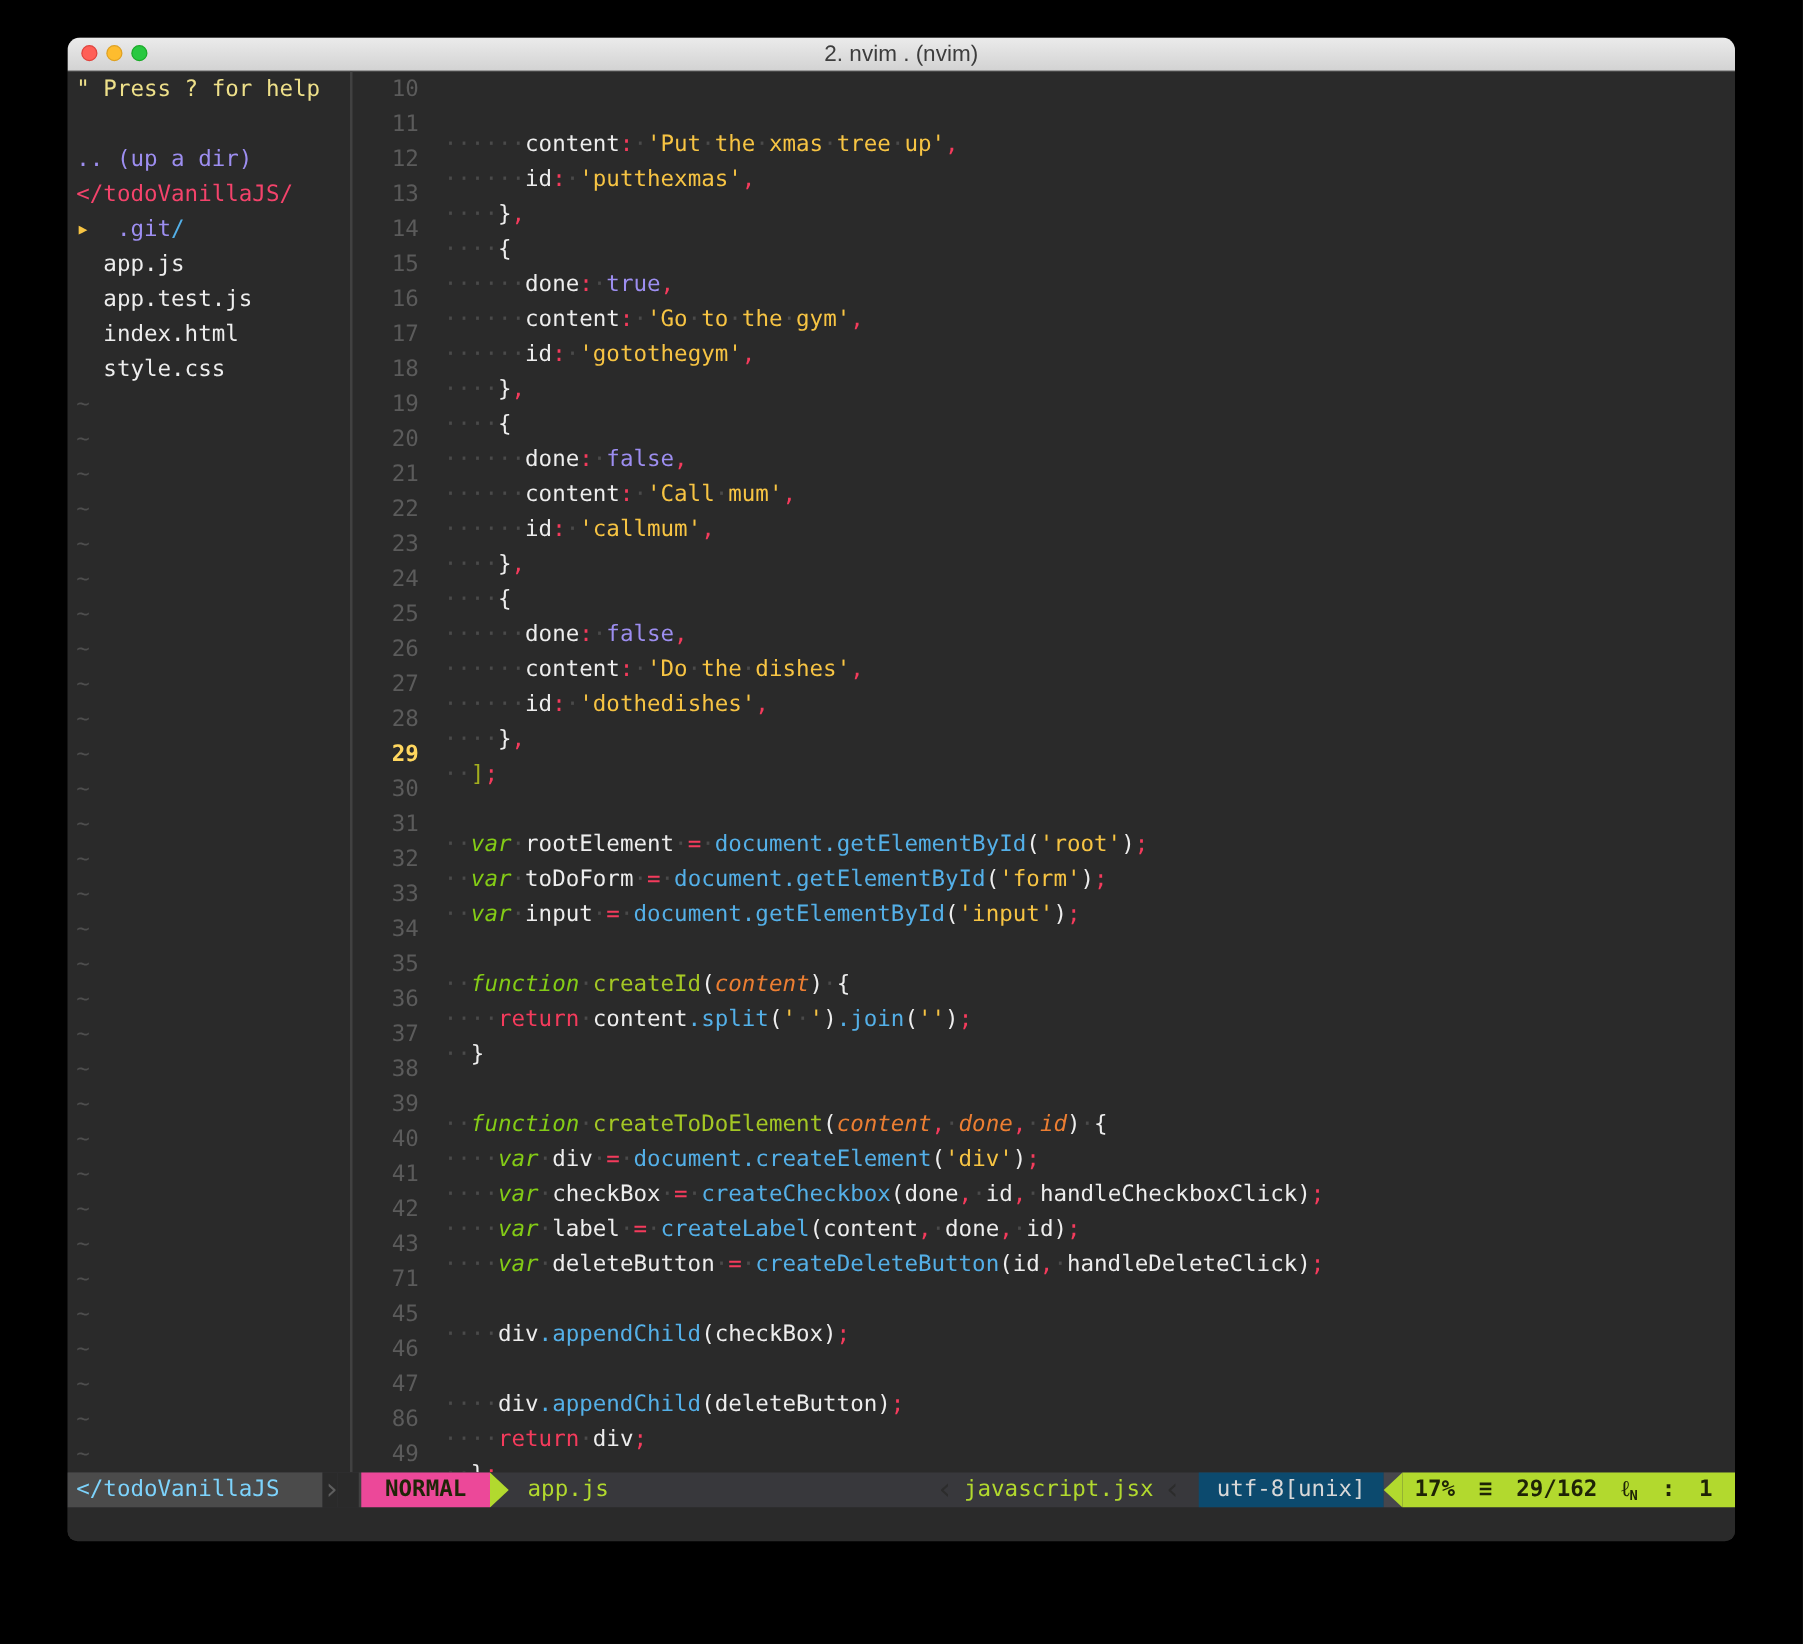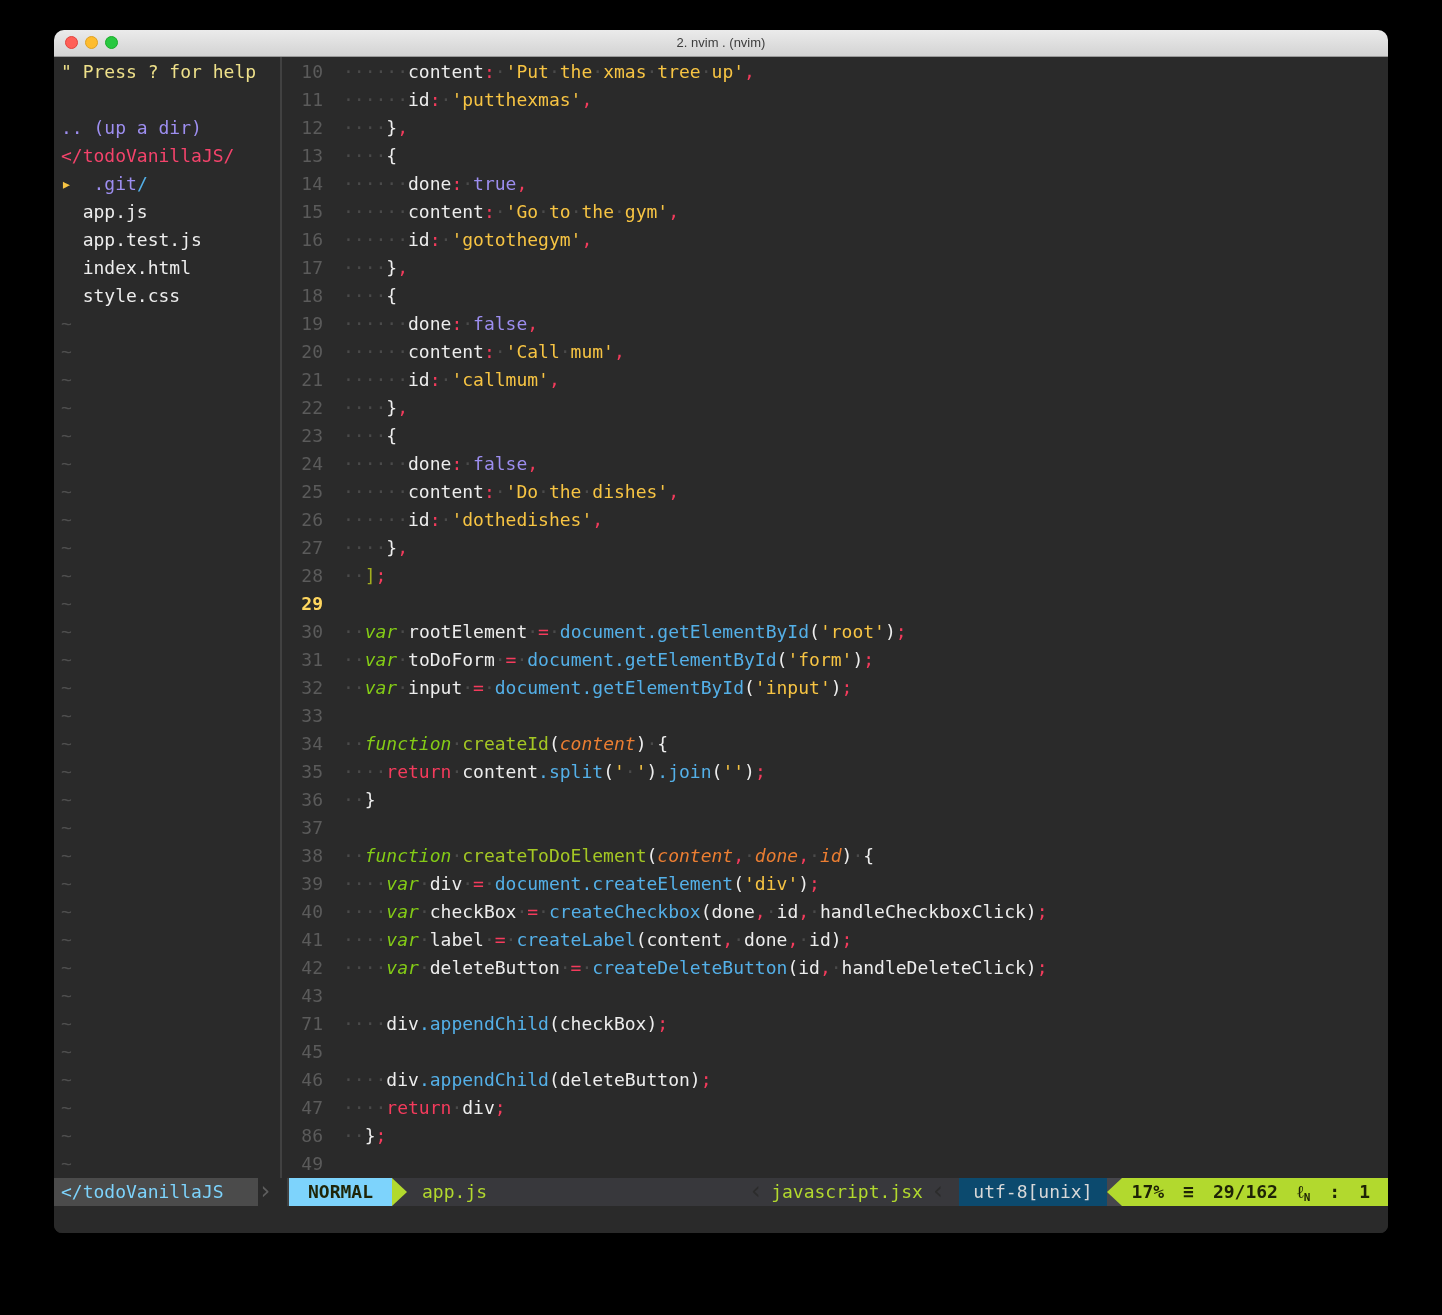--- a/index.html
+++ b/index.html
@@ -11,54 +11,54 @@
   }
   
   .titlebar{position:absolute;left:0;top:0;right:0;height:26px;
     background:linear-gradient(#ebebeb,#d3d3d3);border-bottom:1px solid #9a9a9a;}
   .traffic{position:absolute;left:11px;top:6px;display:flex;gap:7px;}
   .tl{width:13px;height:13px;border-radius:50%;display:inline-block;box-sizing:border-box;}
   .tl.red{background:#ff5f57;border:1px solid #e0443e;}
   .tl.yellow{background:#febc2e;border:1px solid #dea123;}
   .tl.green{background:#28c840;border:1px solid #1aab29;}
   .title{height:26px;line-height:26px;text-align:center;
-    font-family:"Liberation Sans",sans-serif;font-size:13px;color:#3d3d3d;}
+    font-family:"Liberation Sans",sans-serif;font-size:18px;color:#3d3d3d;}
   
   .content{position:absolute;left:0;top:27px;right:0;height:1121px;display:flex;overflow:hidden;}
   .sidebar{width:226px;flex:none;padding-top:1px;overflow:hidden;}
   .divider{width:2px;flex:none;background:#414141;}
-  .code{flex:1;padding-top:1px;overflow:hidden;}
+  .code{flex:1;padding-top:1px;overflow:hidden;padding-left:12px;}
   .srow,.crow{height:28px;line-height:28px;font-size:18px;white-space:pre;}
   .srow{padding-left:7px;}
   .srow.tilde{color:#4e4e4e;}
   .crow{display:flex;}
   .ln{flex:none;width:41px;text-align:right;color:#5b5b5b;margin-right:20px;}
   .crow.cur .ln{color:#ffd75f;font-weight:bold;}
-  .ctext{white-space:pre;}
+  .ctext{white-space:pre;margin-top:44px;}
   
   .tk-w{color:#ededed;}
   .tk-r{color:#f43b5c;}
   .tk-b{color:#54b0e8;}
   .tk-bi{color:#84cc16;font-style:italic;}
   .tk-g{color:#a4c724;}
   .tk-gb{color:#a3ae1e;}
   .tk-o{color:#ec7e32;font-style:italic;}
   .tk-s{color:#f7c443;}
   .tk-v{color:#9d8ef0;}
   .tk-y{color:#eee08a;}
   .tk-pk{color:#f4436b;}
   .tk-ar{color:#f7c443;}
   .ws{color:#4a4a4a;}
   
   .statusline{position:absolute;left:0;top:1148px;right:0;height:28px;display:flex;
     font-size:18px;line-height:28px;background:#38383c;align-items:stretch;}
   .sl-left{flex:none;width:197px;background:#4b4b4b;color:#7dd3fc;padding-left:7px;white-space:pre;}
   .sl-thin-r{flex:none;color:#5e5e5e;font-size:24px;line-height:26px;background:#2a2a2a;width:12px;text-align:left;}
   .sl-gap{flex:none;width:17px;background:#2a2a2a;border-right:2px solid #414141;}
-  .sl-mode{flex:none;background:#7dd3fc;color:#1f2508;font-weight:bold;padding:0 19px;text-align:center;}
+  .sl-mode{flex:none;background:#ec4899;color:#1f2508;font-weight:bold;padding:0 19px;text-align:center;}
   .arr-r{flex:none;width:0;height:0;border-left:15px solid #b2d92e;
     border-top:14px solid transparent;border-bottom:14px solid transparent;}
   .sl-mid{flex:1;display:flex;align-items:stretch;}
   .sl-file{color:#b2d92e;padding-left:15px;}
   .spacer{flex:1;}
   .sl-thin-l{color:#2c2c2c;font-size:24px;line-height:26px;padding:0 8px;}
   .sl-ft{color:#b2d92e;}
   .sl-enc{color:#d8d8d8;background:#0c4a6e;padding:0 14px;margin-left:6px;}
   .arr-l{flex:none;width:0;height:0;border-right:15px solid #b2d92e;
     border-top:14px solid transparent;border-bottom:14px solid transparent;background:#46464c;}

